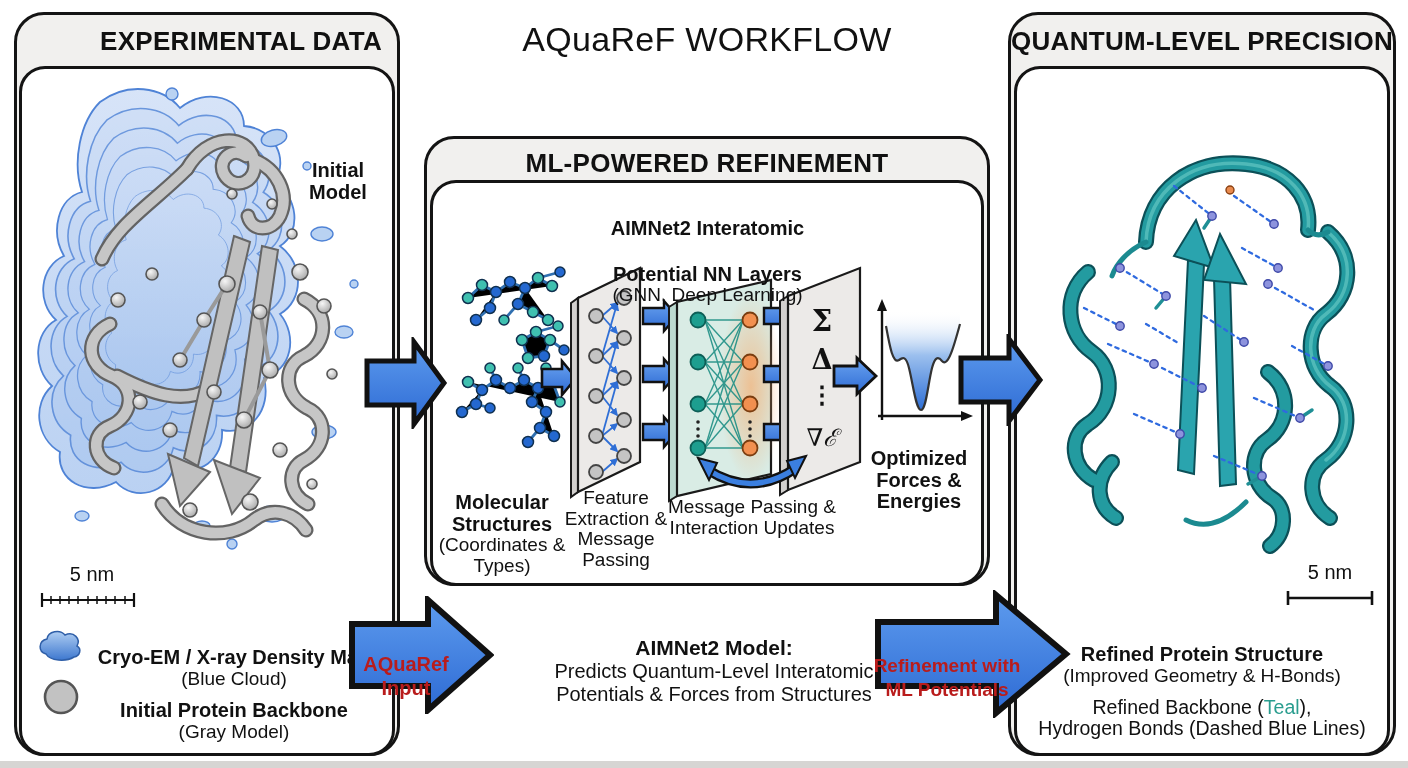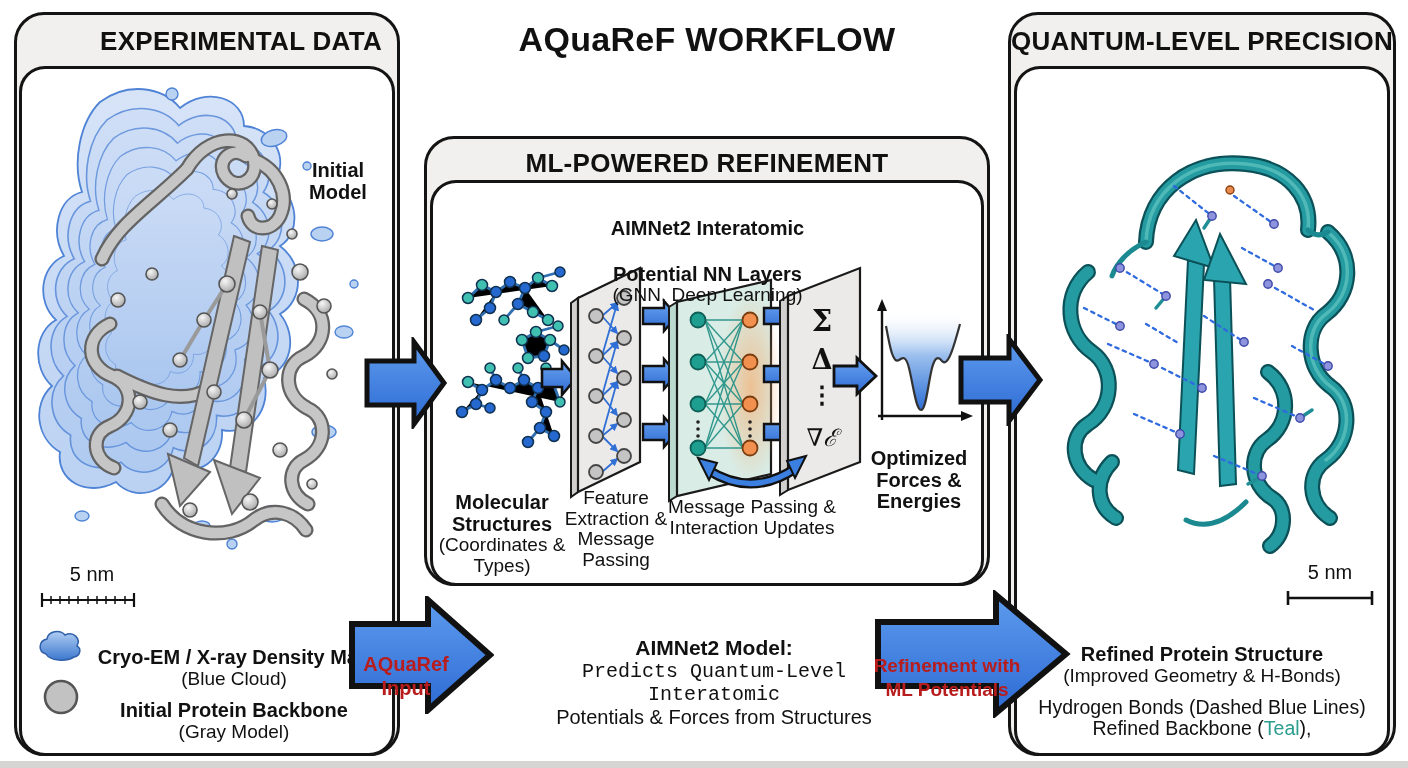--- a/index.html
+++ b/index.html
@@ -2,21 +2,21 @@
 <html><head>
 <meta charset="utf-8">
 <style>
   html,body{margin:0;padding:0;background:#ffffff;}
   .canvas{position:relative;width:1408px;height:768px;background:#ffffff;overflow:hidden;
           font-family:"Liberation Sans",sans-serif;color:#111;}
   .abs{position:absolute;}
   .panel-outer{position:absolute;background:#f1f0ee;border:3.5px solid #141414;border-radius:30px;box-sizing:border-box;}
   .panel-inner{position:absolute;background:#ffffff;border:3.5px solid #141414;border-radius:26px;box-sizing:border-box;}
   .hdr{position:absolute;text-align:center;font-weight:700;font-size:26px;letter-spacing:.3px;}
-  .title{position:absolute;text-align:center;font-weight:700;font-size:34px;letter-spacing:.3px;}
+  .title{position:absolute;text-align:center;font-weight:400;font-size:34px;letter-spacing:.3px;}
   .lbl{position:absolute;text-align:center;line-height:1.08;}
   .b{font-weight:700;margin-top:24px;}
   .white{color:#b91c1c;}
   .teal-word{color:#2a9d8f;}
   svg{display:block;}
   .sym{position:absolute;width:52px;text-align:center;font-family:"DejaVu Serif",serif;}
 </style>
 </head>
 <body>
 
@@ -465,22 +465,22 @@
   <svg class="abs" style="left:1284px;top:590px;" width="92" height="16" viewBox="0 0 92 16">
     <line x1="4" y1="8" x2="88" y2="8" stroke="#111" stroke-width="2.6"></line>
     <line x1="4" y1="1" x2="4" y2="15" stroke="#111" stroke-width="2.6"></line>
     <line x1="88" y1="1" x2="88" y2="15" stroke="#111" stroke-width="2.6"></line>
   </svg>
 
   <div class="lbl" style="left:1028px;top:620px;width:348px;">
     <div class="b" style="font-size:20px;">Refined Protein Structure</div>
     <div style="font-size:19px;">(Improved Geometry &amp; H-Bonds)</div>
     <div style="height:11px;"></div>
+    <div style="font-size:19.5px;"><span>Refined Backbone (</span><span class="teal-word">Teal</span><span>),</span></div>
     <div style="font-size:19.5px;">Hydrogen Bonds (Dashed Blue Lines)</div>
-    <div style="font-size:19.5px;"><span>Refined Backbone (</span><span class="teal-word">Teal</span><span>),</span></div>
   </div>
 
   <svg class="abs" style="left:364px;top:337px;" width="84" height="92" viewBox="0 0 84 92">
     <defs>
         <linearGradient id="bg1" x1="0" y1="0" x2="0" y2="1">
       <stop offset="0%" stop-color="#5d9bee"></stop>
           <stop offset="100%" stop-color="#2e6bd4"></stop>
         </linearGradient>
       </defs>
     <polygon points="3,24 50,24 50,5 80,46 50,87 50,68 3,68" fill="url(#bg1)" stroke="#111" stroke-width="5"></polygon>
@@ -492,21 +492,21 @@
   <svg class="abs" style="left:346px;top:596px;" width="148" height="118" viewBox="0 0 148 118">
     <polygon points="6,28 82,28 82,4 144,59 82,114 82,90 6,90" fill="url(#bg1)" stroke="#111" stroke-width="6"></polygon>
   </svg>
   <div class="lbl b white" style="left:354px;top:628px;width:104px;font-size:20px;line-height:24px;">
     <div>AQuaRef</div>
     <div>Input</div>
   </div>
 
   <div class="lbl" style="left:530px;top:612px;width:368px;">
     <div class="b" style="font-size:21px;line-height:24px;">AIMNet2 Model:</div>
-    <div style="font-size:20px;line-height:23px;font-family:Liberation Mono, monospace;">Predicts Quantum-Level Interatomic</div>
+    <div style="font-size:20px;line-height:23px;">Predicts Quantum-Level Interatomic</div>
     <div style="font-size:20px;line-height:23px;">Potentials &amp; Forces from Structures</div>
   </div>
 
   <svg class="abs" style="left:872px;top:590px;" width="200" height="128" viewBox="0 0 200 128">
     <polygon points="6,32 124,32 124,5 194,64 124,123 124,96 6,96" fill="url(#bg1)" stroke="#111" stroke-width="6"></polygon>
   </svg>
   <div class="lbl b white" style="left:872px;top:630px;width:150px;font-size:19px;line-height:24px;">
     <div>Refinement with</div>
     <div>ML Potentials</div>
   </div>

